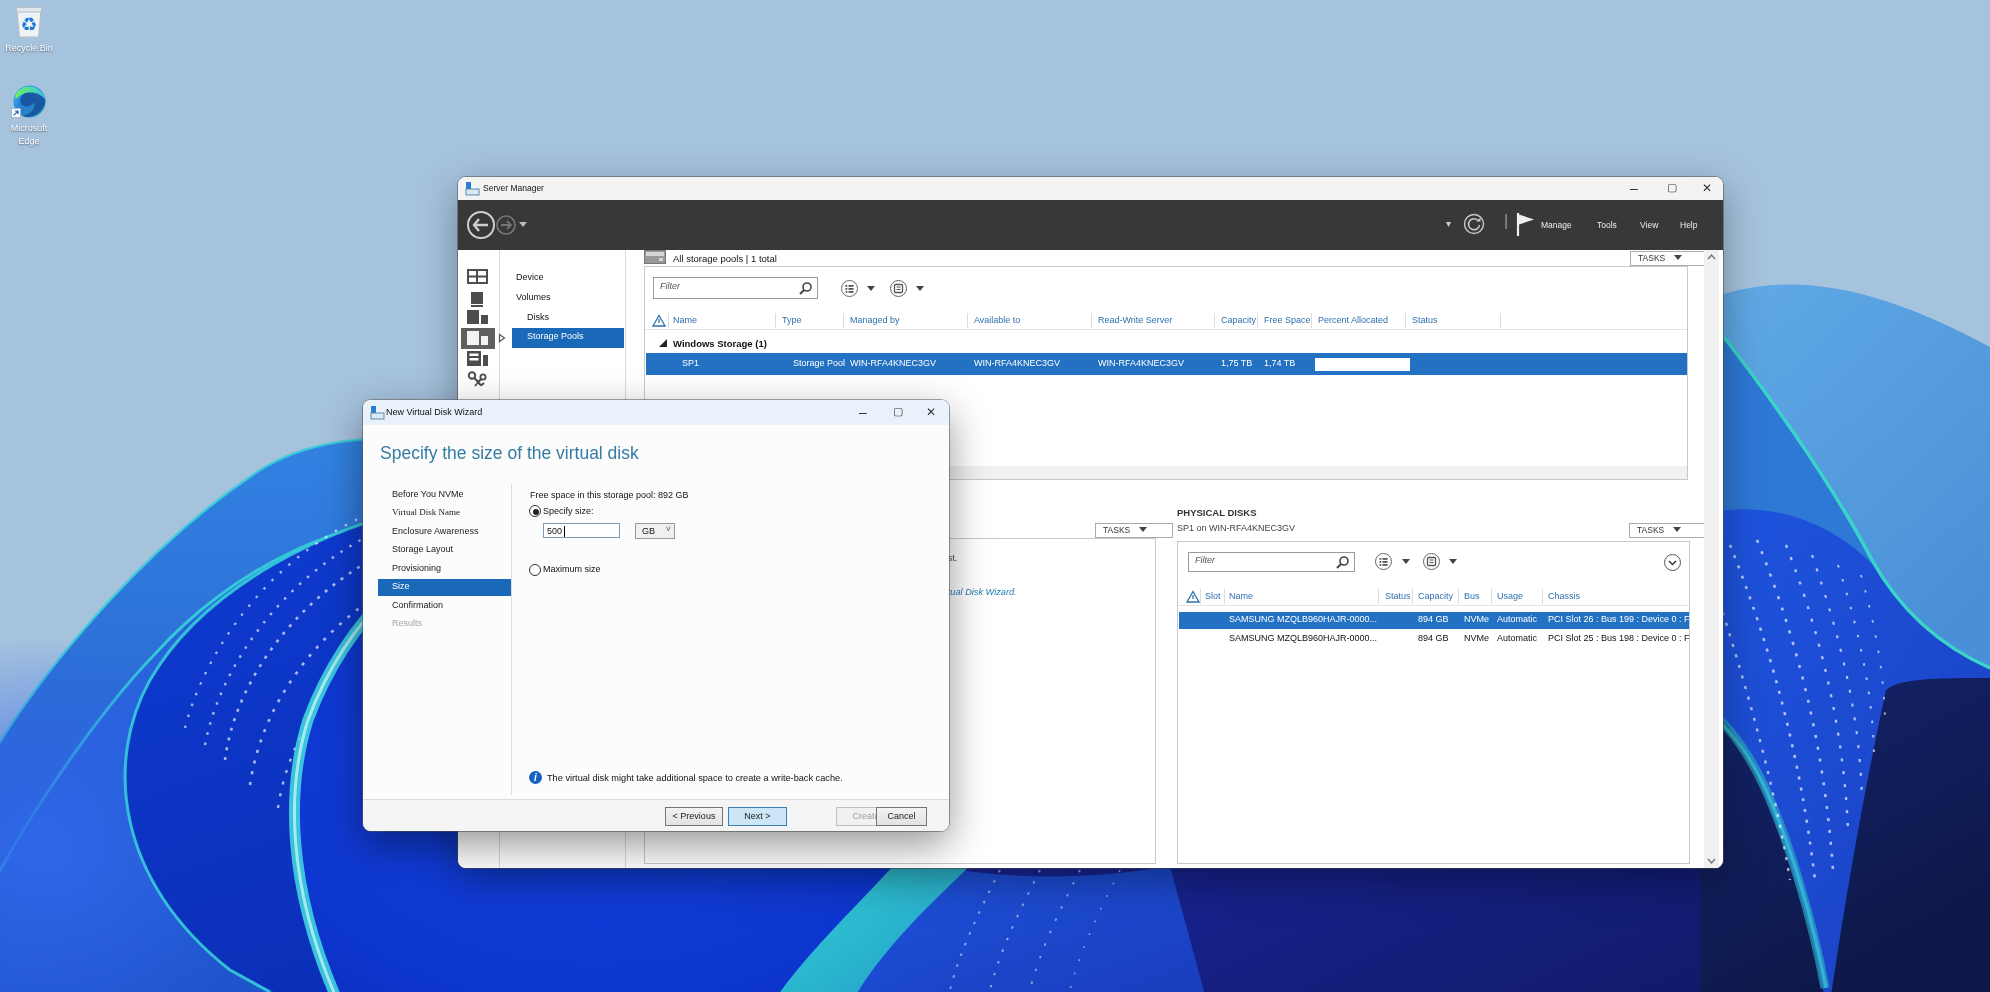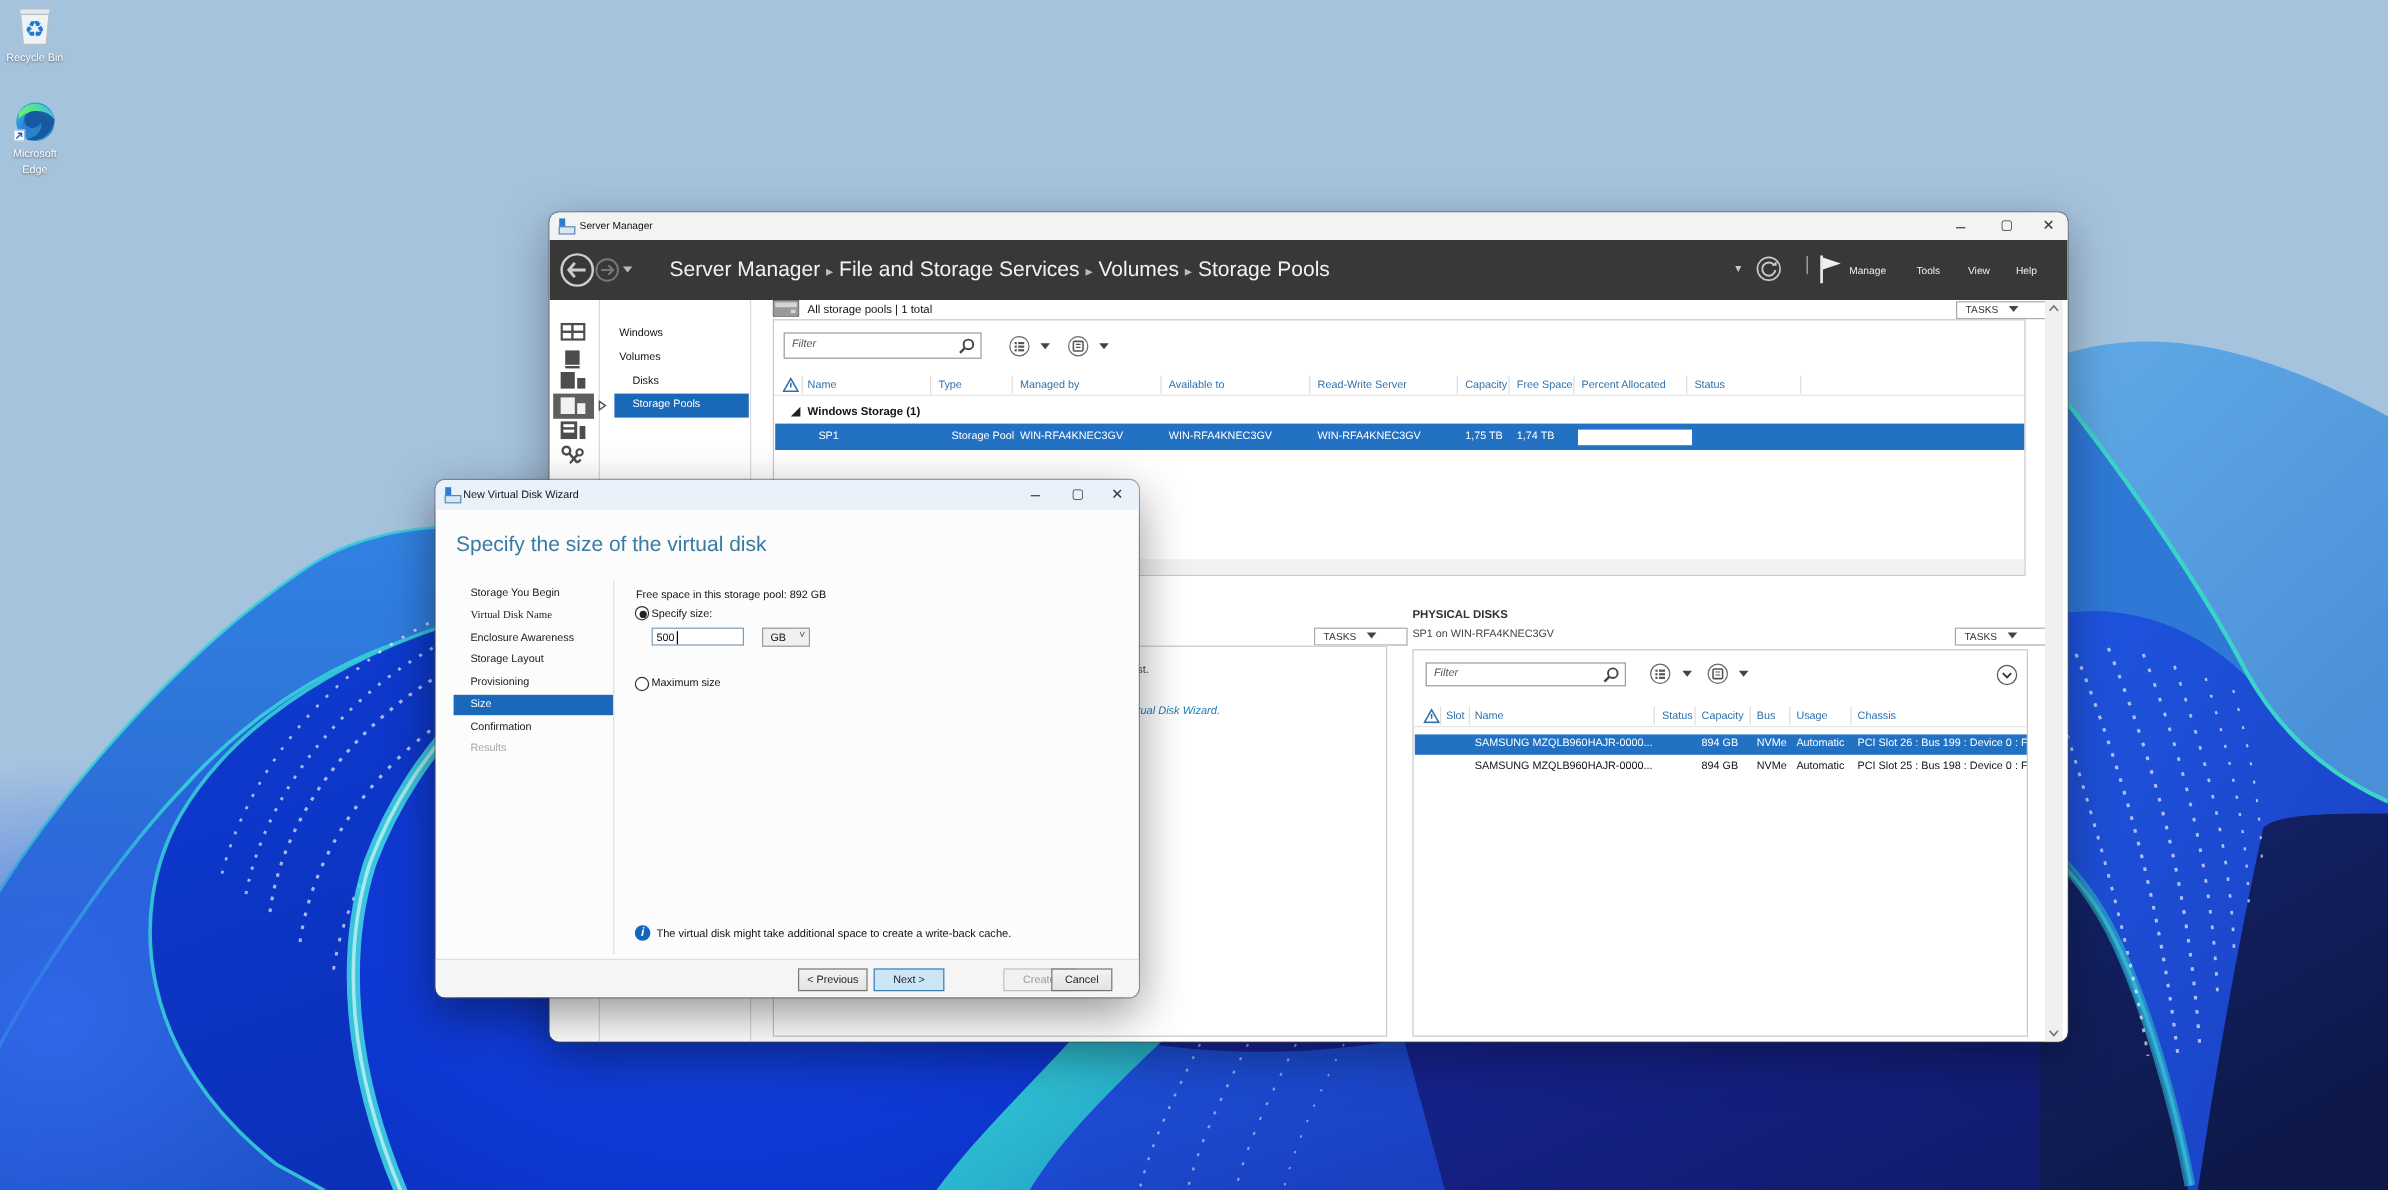--- a/index.html
+++ b/index.html
@@ -180,21 +180,20 @@
     <span style="position:absolute;left:1244px;top:4px;font-size:12px;color:#333;">✕</span>
   </div>
   <div id="sm-nav">
     <svg style="position:absolute;left:8px;top:10px" width="62" height="30" viewBox="0 0 62 30">
       <circle cx="15" cy="15" r="13" fill="none" stroke="#cfcfcf" stroke-width="2"></circle>
       <path d="M8,15 L22,15 M13,9 L8,15 L13,21" stroke="#cfcfcf" stroke-width="2.4" fill="none"></path>
       <circle cx="40" cy="15" r="9" fill="none" stroke="#777" stroke-width="1.6"></circle>
       <path d="M35,15 L45,15 M41,11 L45,15 L41,19" stroke="#777" stroke-width="1.8" fill="none"></path>
       <path d="M53,12 L61,12 L57,17 Z" fill="#bbb"></path>
     </svg>
-    <span class="crumb" style="position:absolute;left:100px;top:14px;">Server Manager <span style="color:#bbb;font-size:12px;">▸</span> File and Storage Services <span style="color:#bbb;font-size:12px;">▸</span> Volumes <span style="color:#bbb;font-size:12px;">▸</span> Storage Pools</span>
     <span style="position:absolute;left:988px;top:18px;color:#ccc;font-size:10px;">▾</span>
     <svg style="position:absolute;left:1005px;top:13px" width="22" height="22" viewBox="0 0 22 22">
       <circle cx="11" cy="11" r="9.5" fill="none" stroke="#c9c9c9" stroke-width="1.4"></circle>
       <path d="M15.5,8 A5.5,5.5 0 1,0 16.5,12" fill="none" stroke="#c9c9c9" stroke-width="1.6"></path>
       <path d="M13.5,8.5 L17.5,8.5 L17.5,4.5 Z" fill="#c9c9c9"></path>
     </svg>
     <span style="position:absolute;left:1046px;top:12px;color:#999;font-size:16px;">|</span>
     <svg style="position:absolute;left:1057px;top:11px" width="22" height="27" viewBox="0 0 22 27">
       <path d="M3,2 L3,25" stroke="#f0f0f0" stroke-width="2.2"></path>
       <path d="M4,3.5 L19,8.5 L4,13.5 Z" fill="#f0f0f0"></path>
@@ -245,21 +244,21 @@
     </div>
     <div style="position:absolute;left:9px;top:121px;">
       <svg width="21" height="18" viewBox="0 0 21 18">
           <circle cx="5" cy="4.5" r="3.2" fill="none" stroke="#4d4d4d" stroke-width="2"></circle>
           <path d="M7.5,7 L14,14.5 M11,11 L14,8.5 M14,14.5 L17,12" stroke="#4d4d4d" stroke-width="2" fill="none"></path>
           <circle cx="16" cy="6" r="2.6" fill="none" stroke="#4d4d4d" stroke-width="1.8"></circle>
           <path d="M14,8 L8,15" stroke="#4d4d4d" stroke-width="1.8"></path>
         </svg>
     </div>
 
-    <span class="cellt" style="left:58px;top:22px;">Windows</span>
+    <span class="cellt" style="left:58px;top:22px;">Device</span>
     <span class="cellt" style="left:58px;top:42px;">Volumes</span>
     <span class="cellt" style="left:69px;top:62px;">Disks</span>
     <div style="position:absolute;left:54px;top:78px;width:112px;height:20px;background:#1a68b8;"></div>
     <span class="cellt" style="left:69px;top:81px;color:#fff;">Storage Pools</span>
 
     <svg style="position:absolute;left:186px;top:0px" width="22" height="14" viewBox="0 0 22 14">
       <rect x="0" y="0" width="22" height="14" rx="2" fill="#9a9a9a" stroke="#555"></rect>
       <rect x="2" y="2" width="18" height="4" fill="#d5d5d5"></rect>
       <rect x="15" y="8" width="4" height="3" fill="#d5d5d5"></rect>
     </svg>
@@ -417,21 +416,21 @@
     <svg style="position:absolute;left:7px;top:5px" width="15" height="15" viewBox="0 0 15 15">
       <rect x="1" y="1" width="5" height="9" fill="#2b7cd3"></rect>
       <rect x="1" y="8" width="13" height="6" fill="#d8e8f4" stroke="#5a8ab0" stroke-width="1"></rect>
     </svg>
     <span style="position:absolute;left:23px;top:7px;font-size:9px;color:#111;">New Virtual Disk Wizard</span>
     <span style="position:absolute;left:496px;top:4px;font-size:14px;color:#333;">–</span>
     <span style="position:absolute;left:530px;top:5px;font-size:11px;color:#333;">▢</span>
     <span style="position:absolute;left:563px;top:5px;font-size:12px;color:#333;">✕</span>
   </div>
   <div style="position:absolute;left:17px;top:43px;font-size:17.5px;color:#367ba3;">Specify the size of the virtual disk</div>
-  <div class="wizitem" style="top:89px;">Storage You Begin</div>
+  <div class="wizitem" style="top:89px;">Before You NVMe</div>
   <div class="wizitem" style="top:107px;font-family:Liberation Serif, serif;">Virtual Disk Name</div>
   <div class="wizitem" style="top:126px;">Enclosure Awareness</div>
   <div class="wizitem" style="top:144px;">Storage Layout</div>
   <div class="wizitem" style="top:163px;">Provisioning</div>
   <div style="position:absolute;left:15px;top:179px;width:133px;height:17px;background:#1a68b8;"></div>
   <div class="wizitem" style="top:181px;color:#fff;">Size</div>
   <div class="wizitem" style="top:200px;">Confirmation</div>
   <div class="wizitem" style="top:218px;color:#a5a5a5;">Results</div>
   <div style="position:absolute;left:148px;top:84px;width:1px;height:311px;background:#ddd;"></div>
   <span style="position:absolute;left:167px;top:90px;font-size:9px;color:#111;">Free space in this storage pool: 892 GB</span>

